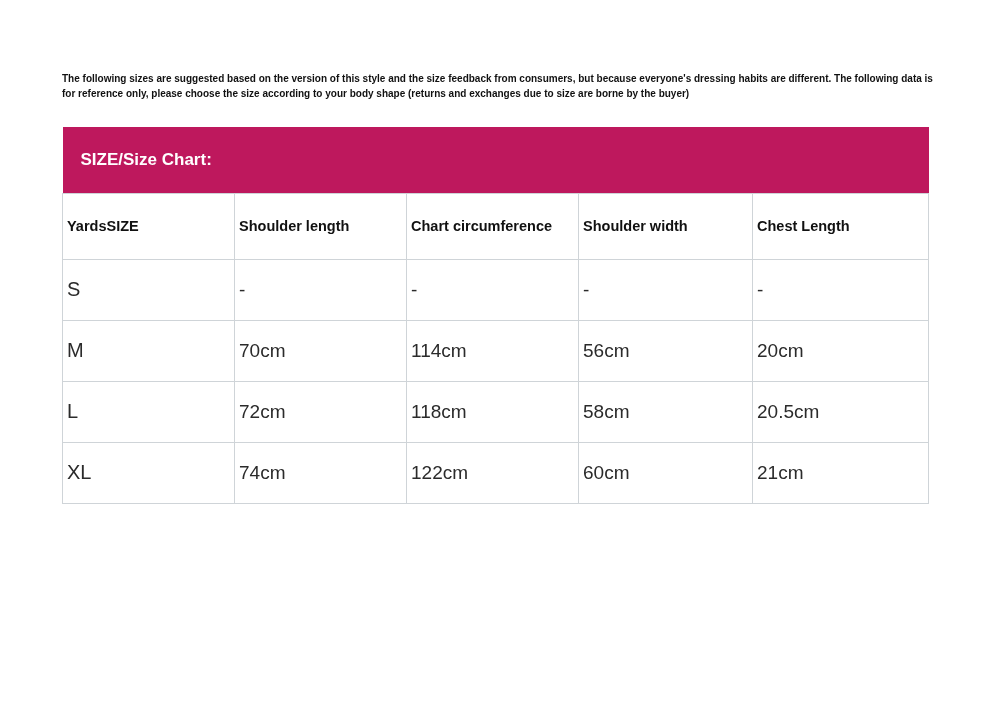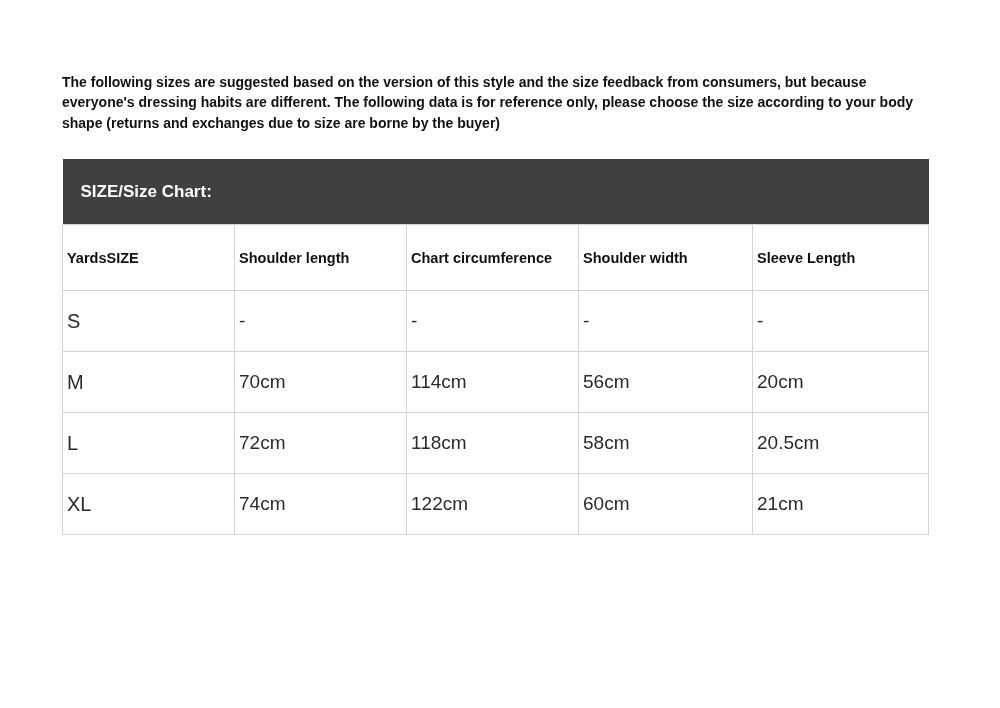--- a/index.html
+++ b/index.html
@@ -22,34 +22,34 @@
     padding: 72px 62px 0 62px;
   }
   .intro-title {
     font-size: 15px;
     font-weight: bold;
     color: #111111;
     letter-spacing: 0.1px;
     margin: 0 0 22px 0;
   }
   .intro-paragraph {
-    font-size: 14px;
+    font-size: 10px;
     font-weight: bold;
     color: #111111;
     line-height: 1.45;
     margin: 0 0 26px 0;
     max-width: 880px;
   }
   .size-table {
     width: 866px;
     border-collapse: collapse;
     table-layout: fixed;
   }
   .size-table .banner-cell {
-    background: #404040;
+    background: #be185d;
     color: #ffffff;
     font-size: 17px;
     font-weight: bold;
     text-align: left;
     padding: 21px 0 21px 18px;
     border: none;
     height: 66px;
     box-sizing: border-box;
   }
   .size-table th,
@@ -101,21 +101,21 @@
     </colgroup>
     <thead>
       <tr>
         <th class="banner-cell" colspan="5">SIZE/Size Chart:</th>
       </tr>
       <tr class="head-row">
         <th>YardsSIZE</th>
         <th>Shoulder length</th>
         <th>Chart circumference</th>
         <th>Shoulder width</th>
-        <th>Sleeve Length</th>
+        <th>Chest Length</th>
       </tr>
     </thead>
     <tbody>
       <tr>
         <td class="size-label">S</td>
         <td>-</td>
         <td>-</td>
         <td>-</td>
         <td>-</td>
       </tr>

